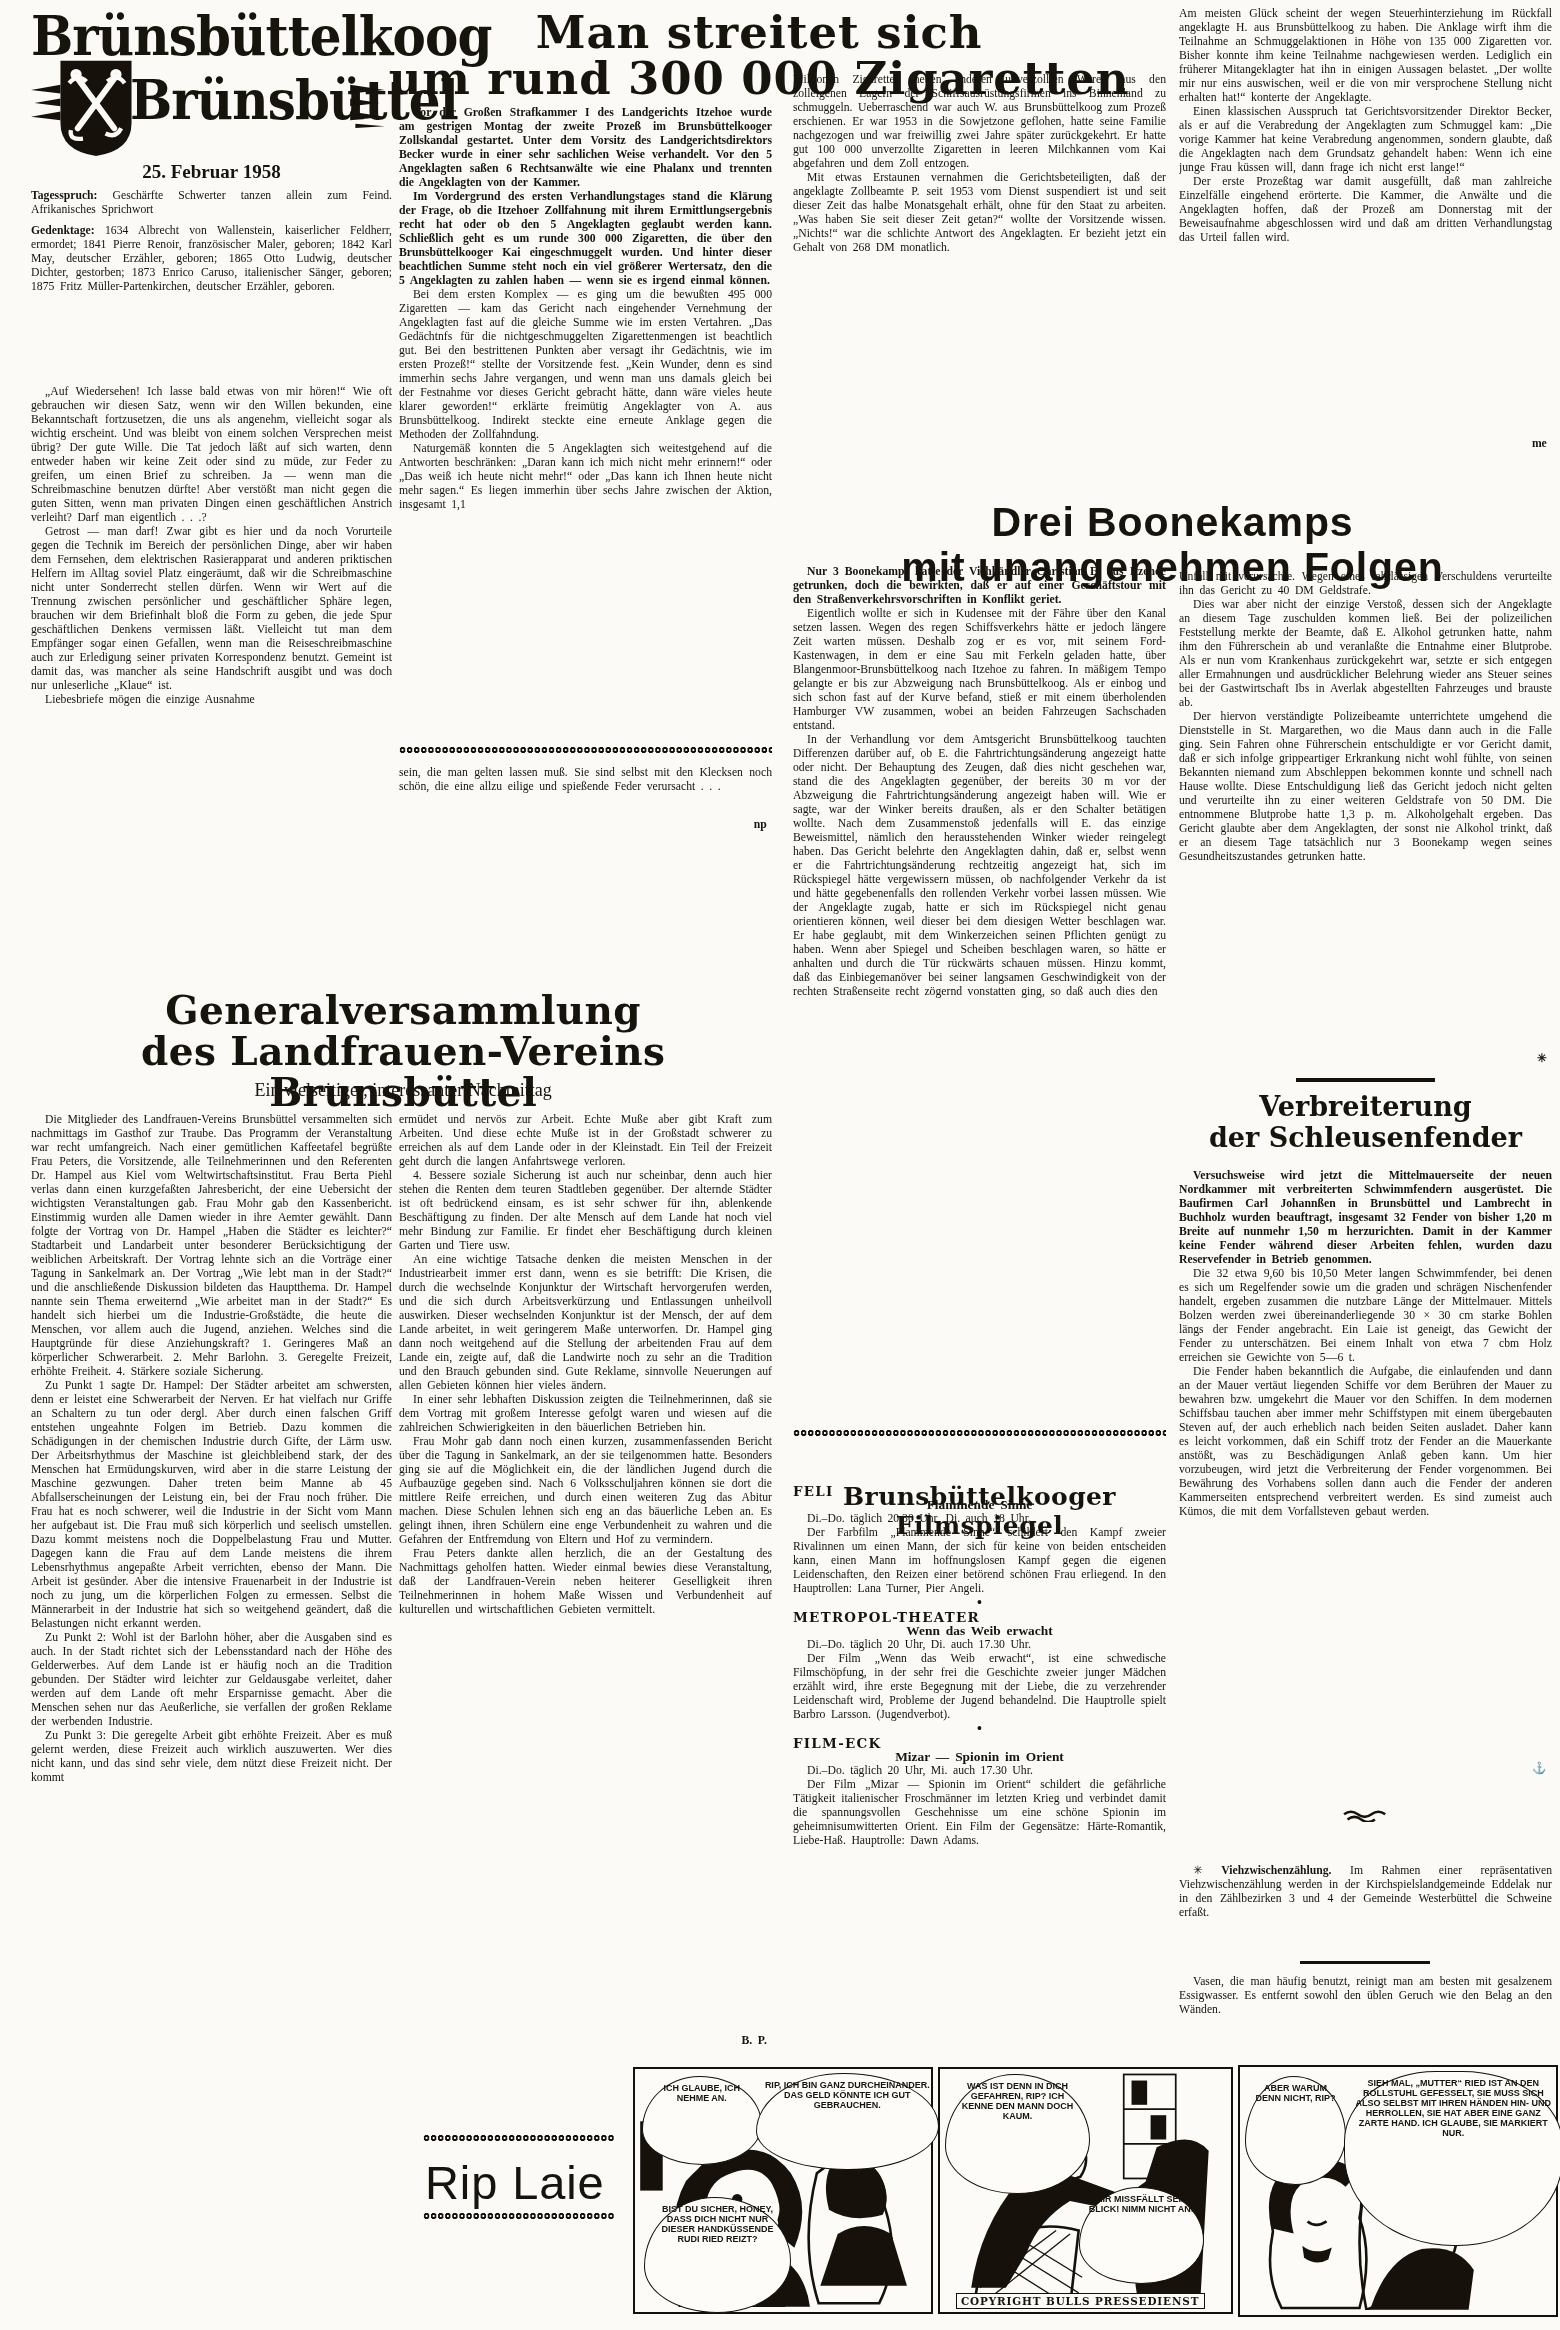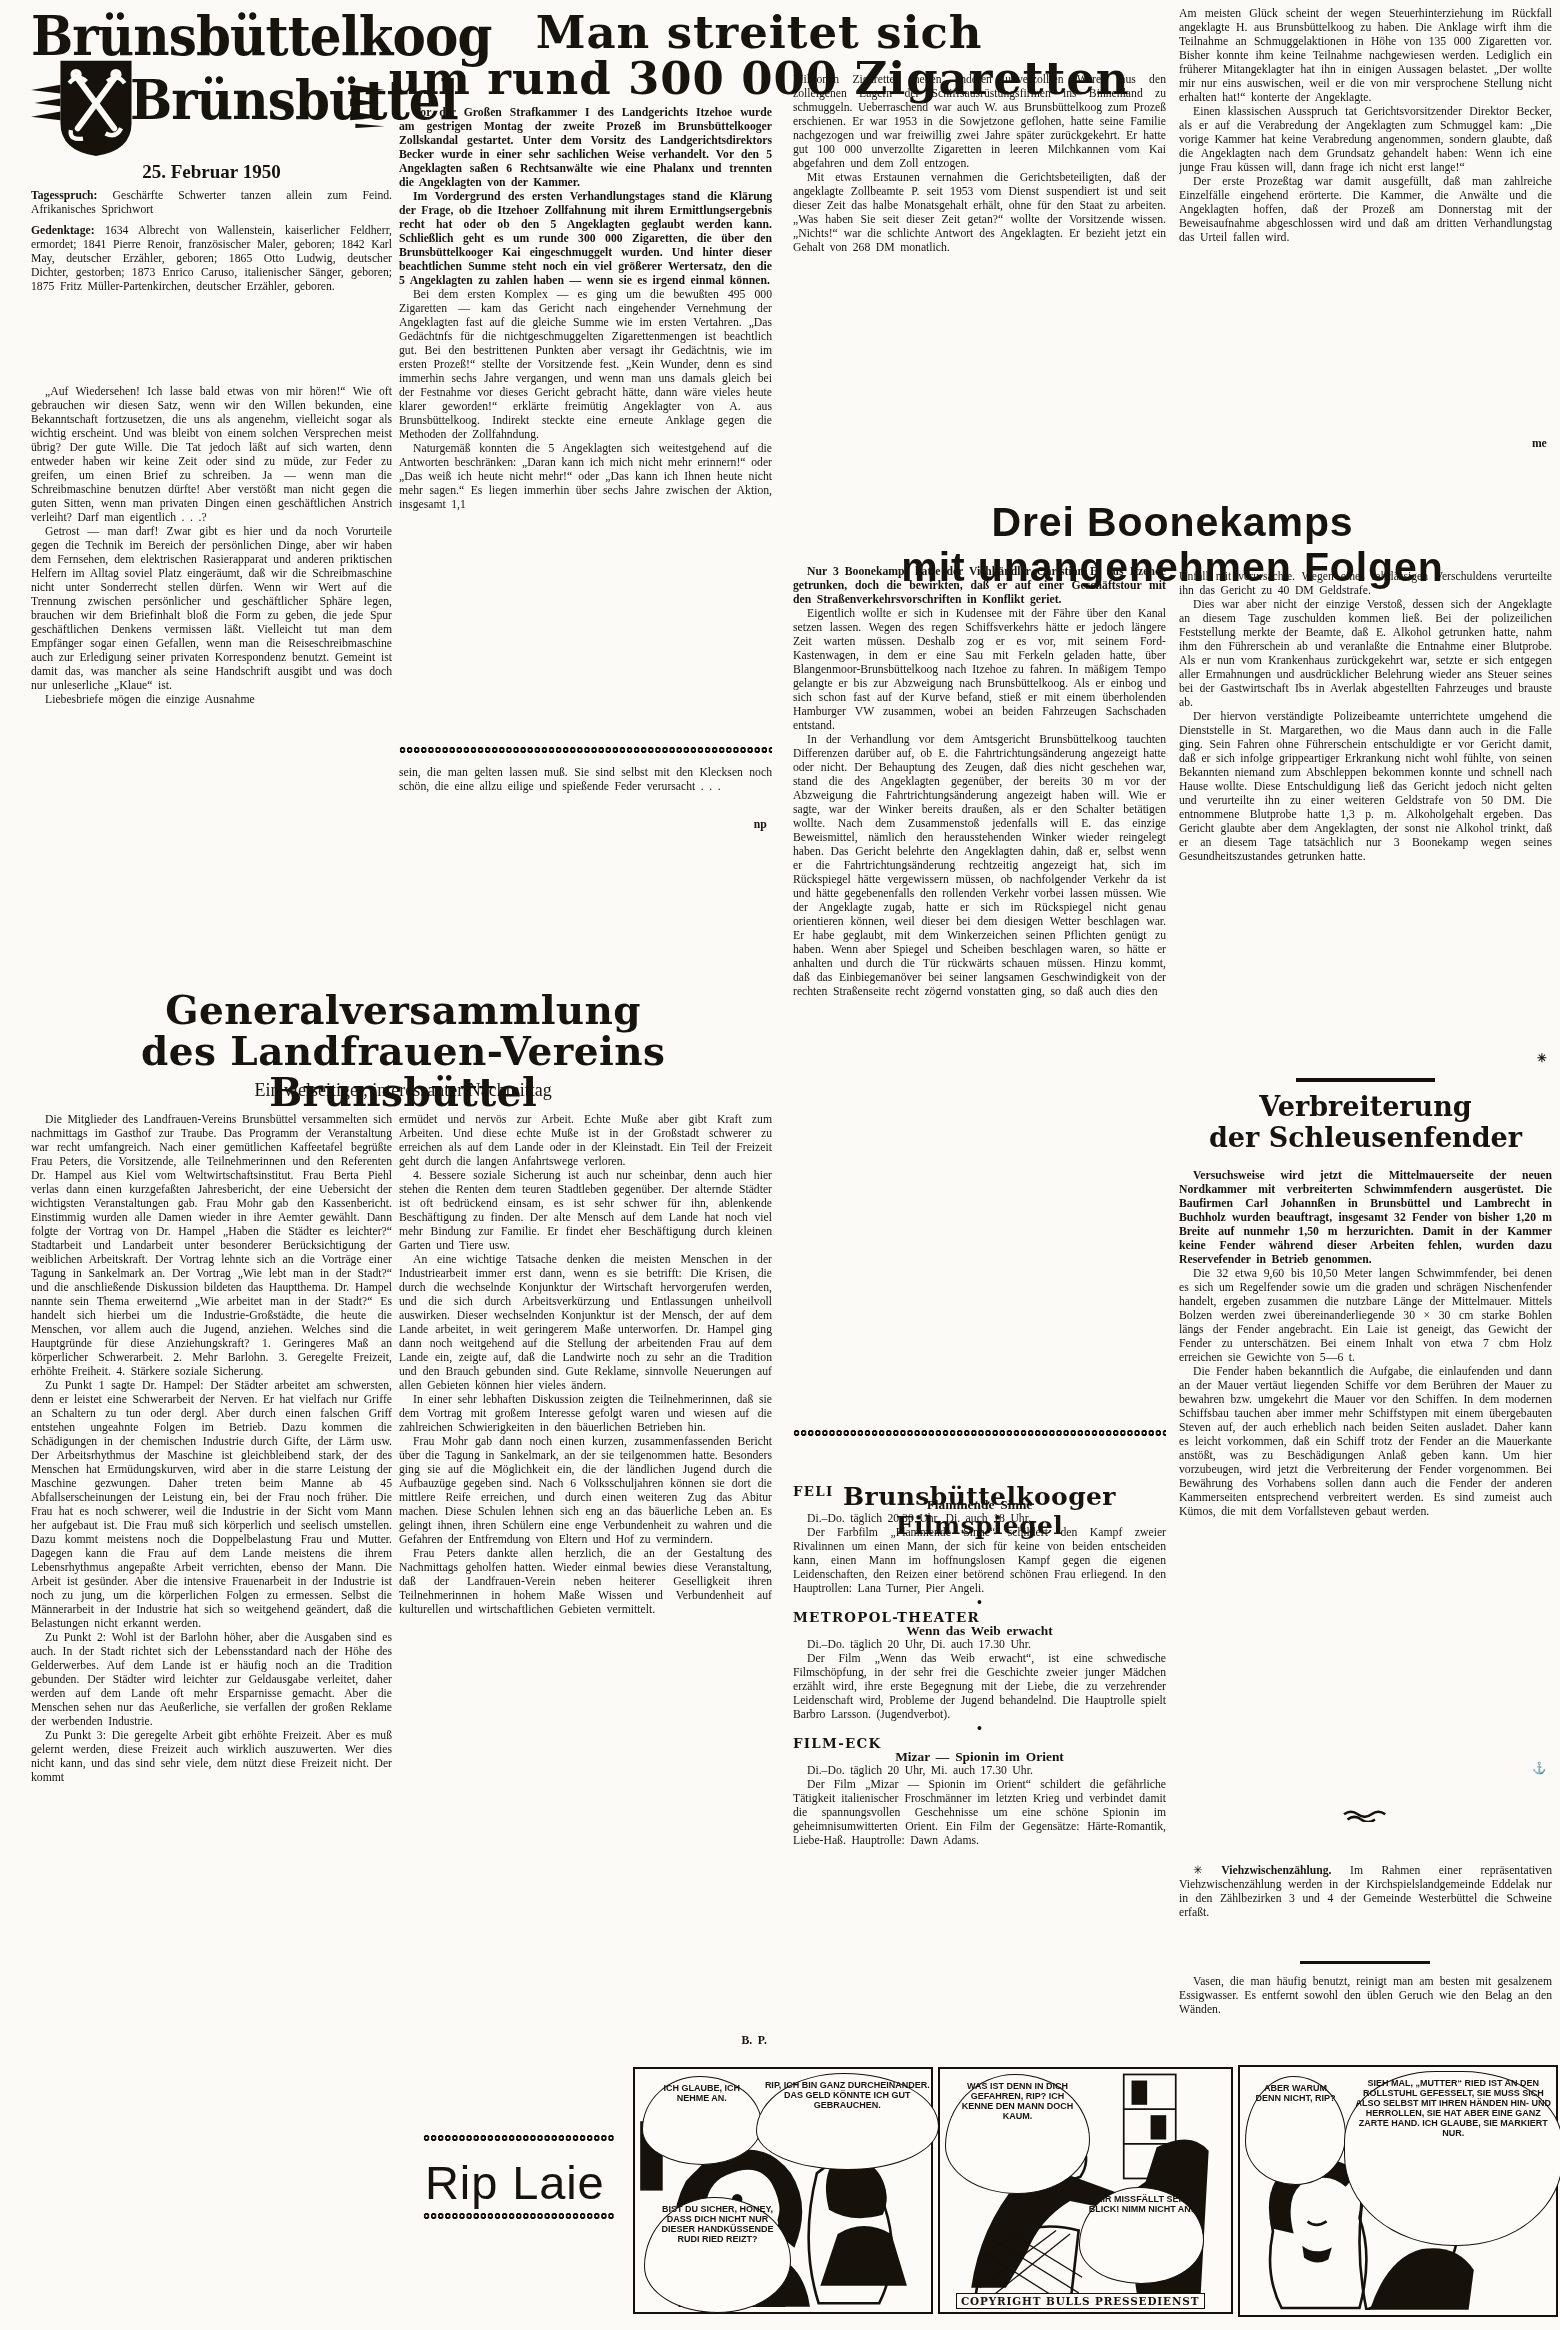--- a/index.html
+++ b/index.html
@@ -71,21 +71,21 @@
   <div class="abs" style="left:350px;top:83px;width:35px;height:45px;">
     <svg width="35" height="45" viewBox="0 0 40 52">
         <g fill="#16110b">
           <polygon points="0,2 40,8 0,12"></polygon>
           <polygon points="0,18 34,23 0,27"></polygon>
           <polygon points="0,33 40,39 0,43"></polygon>
           <polygon points="6,47 40,50 6,52"></polygon>
         </g>
       </svg>
   </div>
-  <div class="abs ctr b" style="left:31px;top:161px;width:361px;font-size:19px;">25. Februar 1950</div>
+  <div class="abs ctr b" style="left:31px;top:161px;width:361px;font-size:19px;">25. Februar 1958</div>
 
   <div class="abs body" style="left:31px;top:189px;width:361px;height:35px;">
     <p class="noind"><span class="b">Tagesspruch:</span> <span>Geschärfte Schwerter tanzen allein zum Feind.</span> <span>Afrikanisches Sprichwort</span></p>
   </div>
   <div class="abs body" style="left:31px;top:224px;width:361px;height:97px;">
     <p class="noind"><span class="b">Gedenktage:</span> <span>1634 Albrecht von Wallenstein, kaiserlicher Feldherr, ermordet; 1841 Pierre Renoir, französischer Maler, geboren; 1842 Karl May, deutscher Erzähler, geboren; 1865 Otto Ludwig, deutscher Dichter, gestorben; 1873 Enrico Caruso, italienischer Sänger, geboren; 1875 Fritz Müller-Partenkirchen, deutscher Erzähler, geboren.</span></p>
   </div>
 
   <div class="abs body" style="left:31px;top:385px;width:361px;height:583px;">
     <p>„Auf Wiedersehen! Ich lasse bald etwas von mir hören!“ Wie oft gebrauchen wir diesen Satz, wenn wir den Willen bekunden, eine Bekanntschaft fortzusetzen, die uns als angenehm, vielleicht sogar als wichtig erscheint. Und was bleibt von einem solchen Versprechen meist übrig? Der gute Wille. Die Tat jedoch läßt auf sich warten, denn entweder haben wir keine Zeit oder sind zu müde, zur Feder zu greifen, um einen Brief zu schreiben. Ja — wenn man die Schreibmaschine benutzen dürfte! Aber verstößt man nicht gegen die guten Sitten, wenn man privaten Dingen einen geschäftlichen Anstrich verleiht? Darf man eigentlich . . .?</p>

